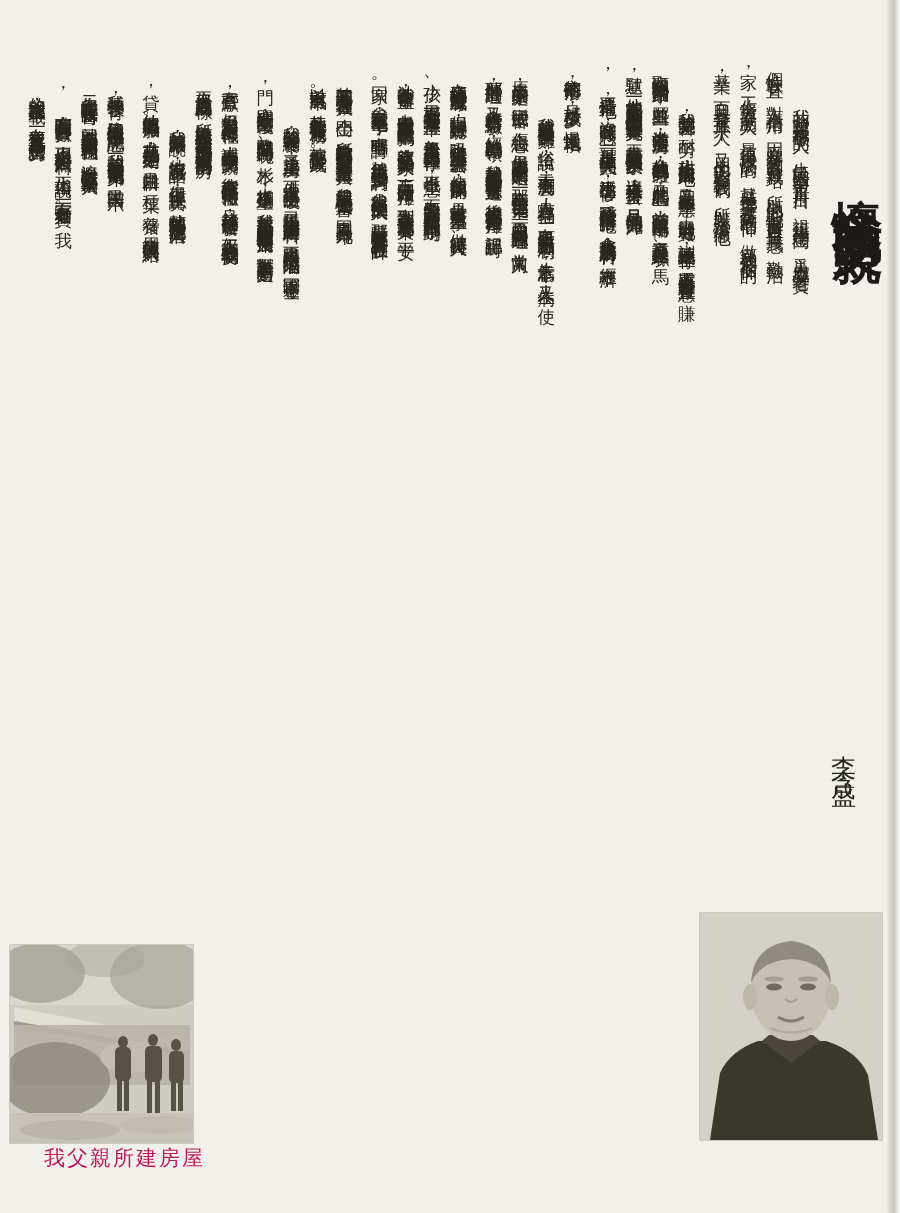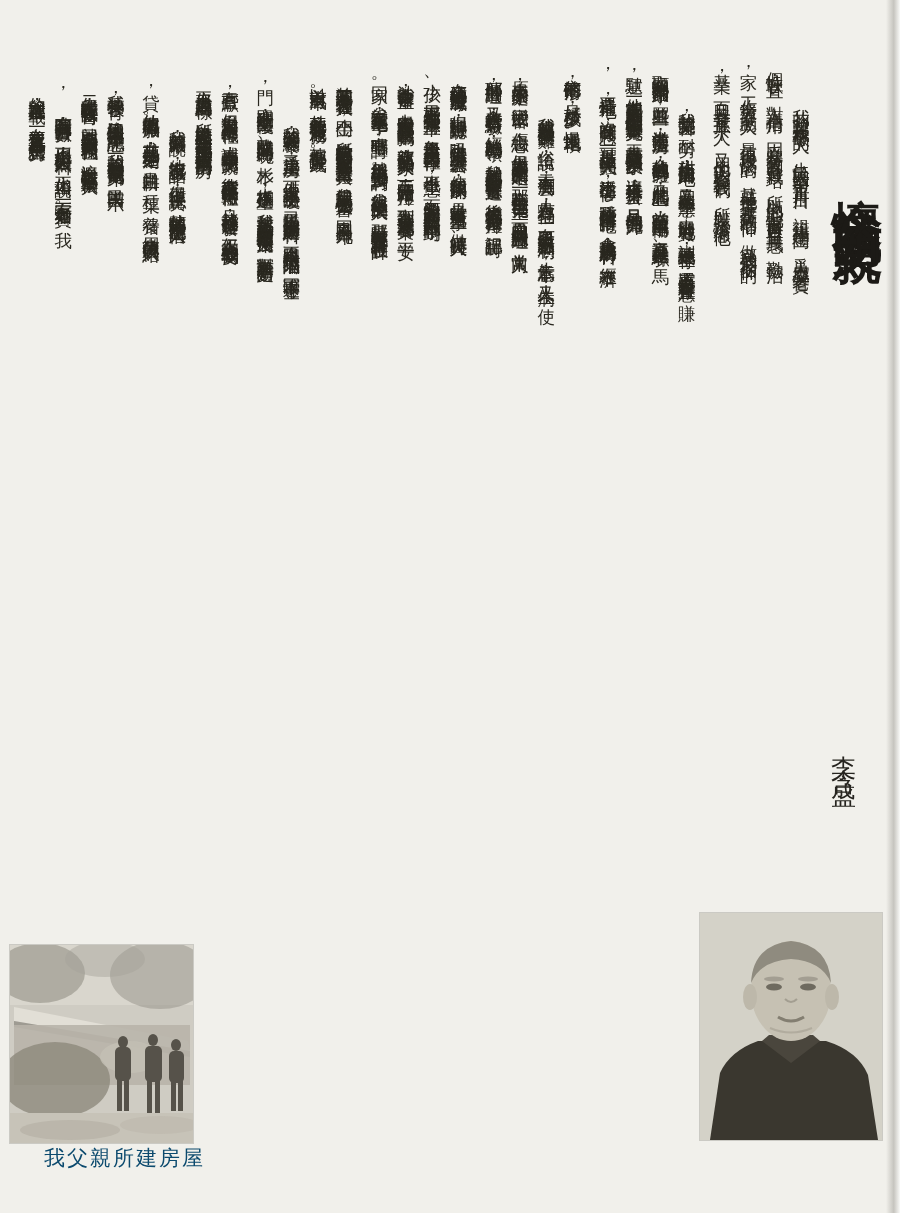--- a/index.html
+++ b/index.html
@@ -40,21 +40,21 @@
   }
   .vcol.wide{letter-spacing:3.2px;}
   
   .photo{position:absolute;overflow:hidden;box-shadow:0 0 0 1px rgba(90,88,80,.25);}
   .photo-house{left:10px;top:945px;width:183px;height:198px;}
   .photo-portrait{left:700px;top:913px;width:182px;height:227px;}
   .caption{
     position:absolute;
     left:44px;top:1144px;width:200px;
     font-size:21px;letter-spacing:2px;
-    color:#0c4a6e;
+    color:#be185d;
     font-family:"Liberation Serif", serif;
   }
   .edge-shadow{
     position:absolute;right:0;top:0;width:14px;height:1213px;
     background:linear-gradient(to right, rgba(128,125,118,0) 0%, rgba(128,125,118,.38) 55%, rgba(250,250,248,.95) 100%);
   }
 </style>
 </head>
 <body>
 

